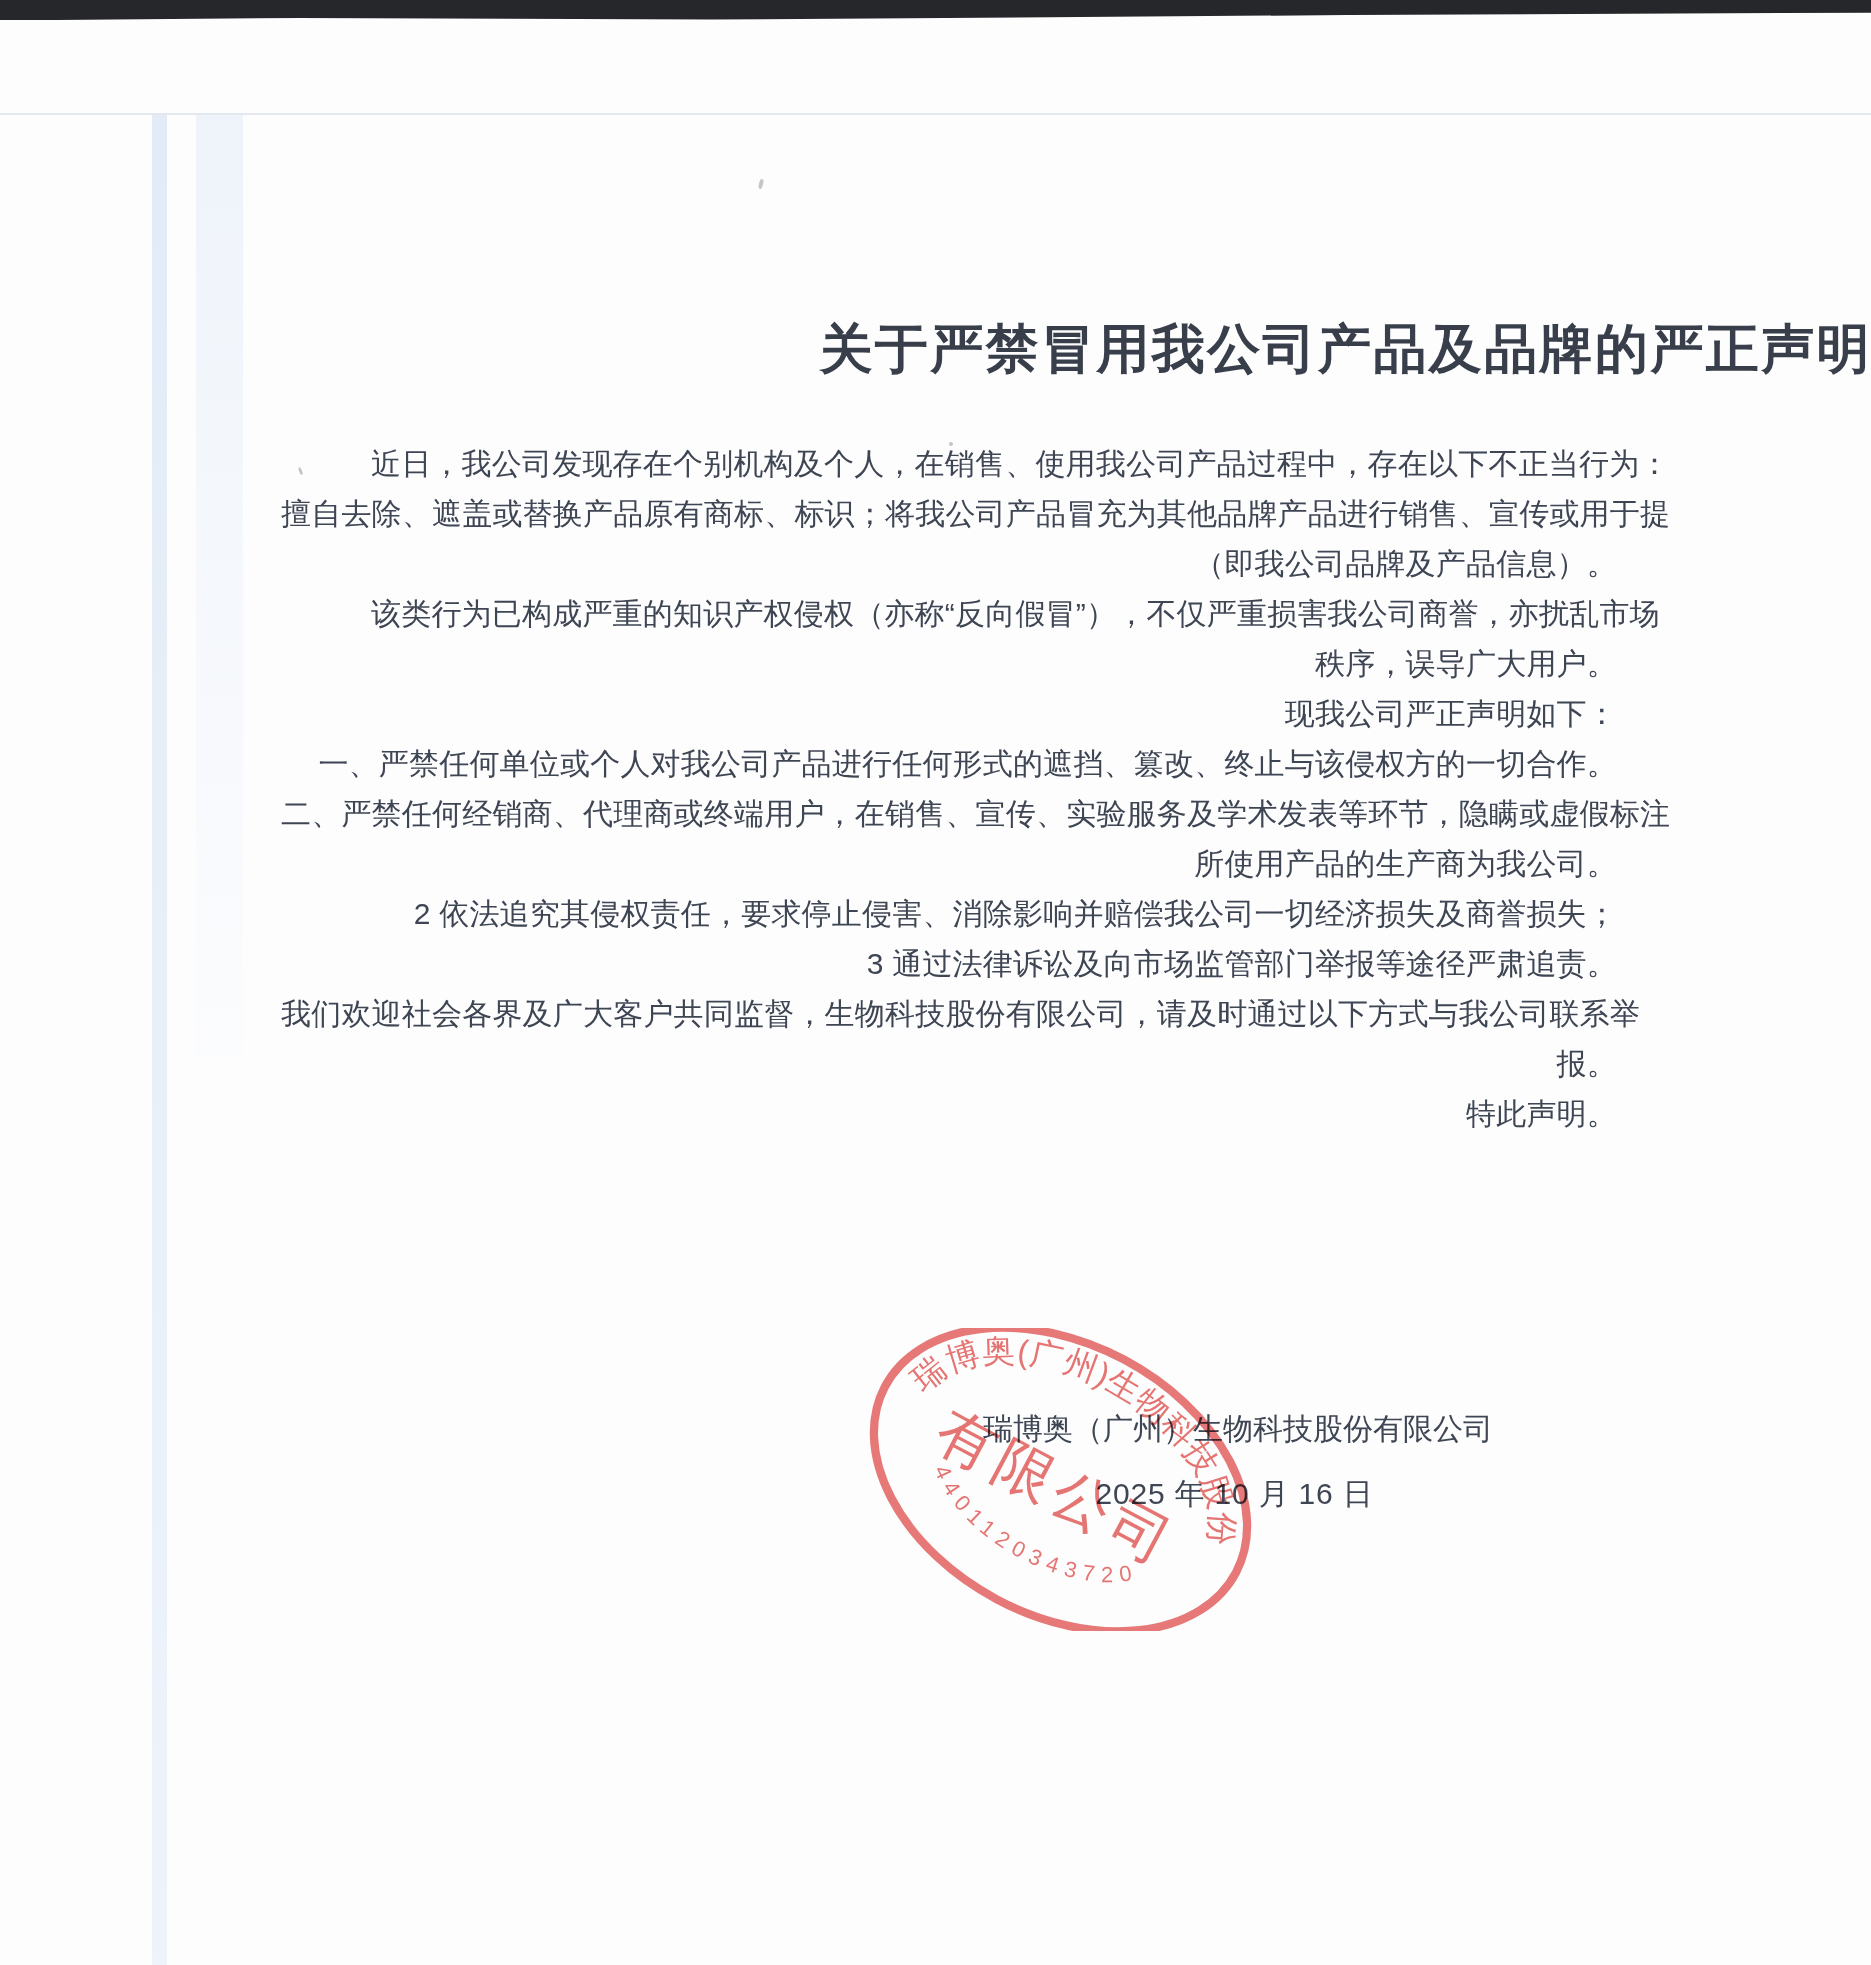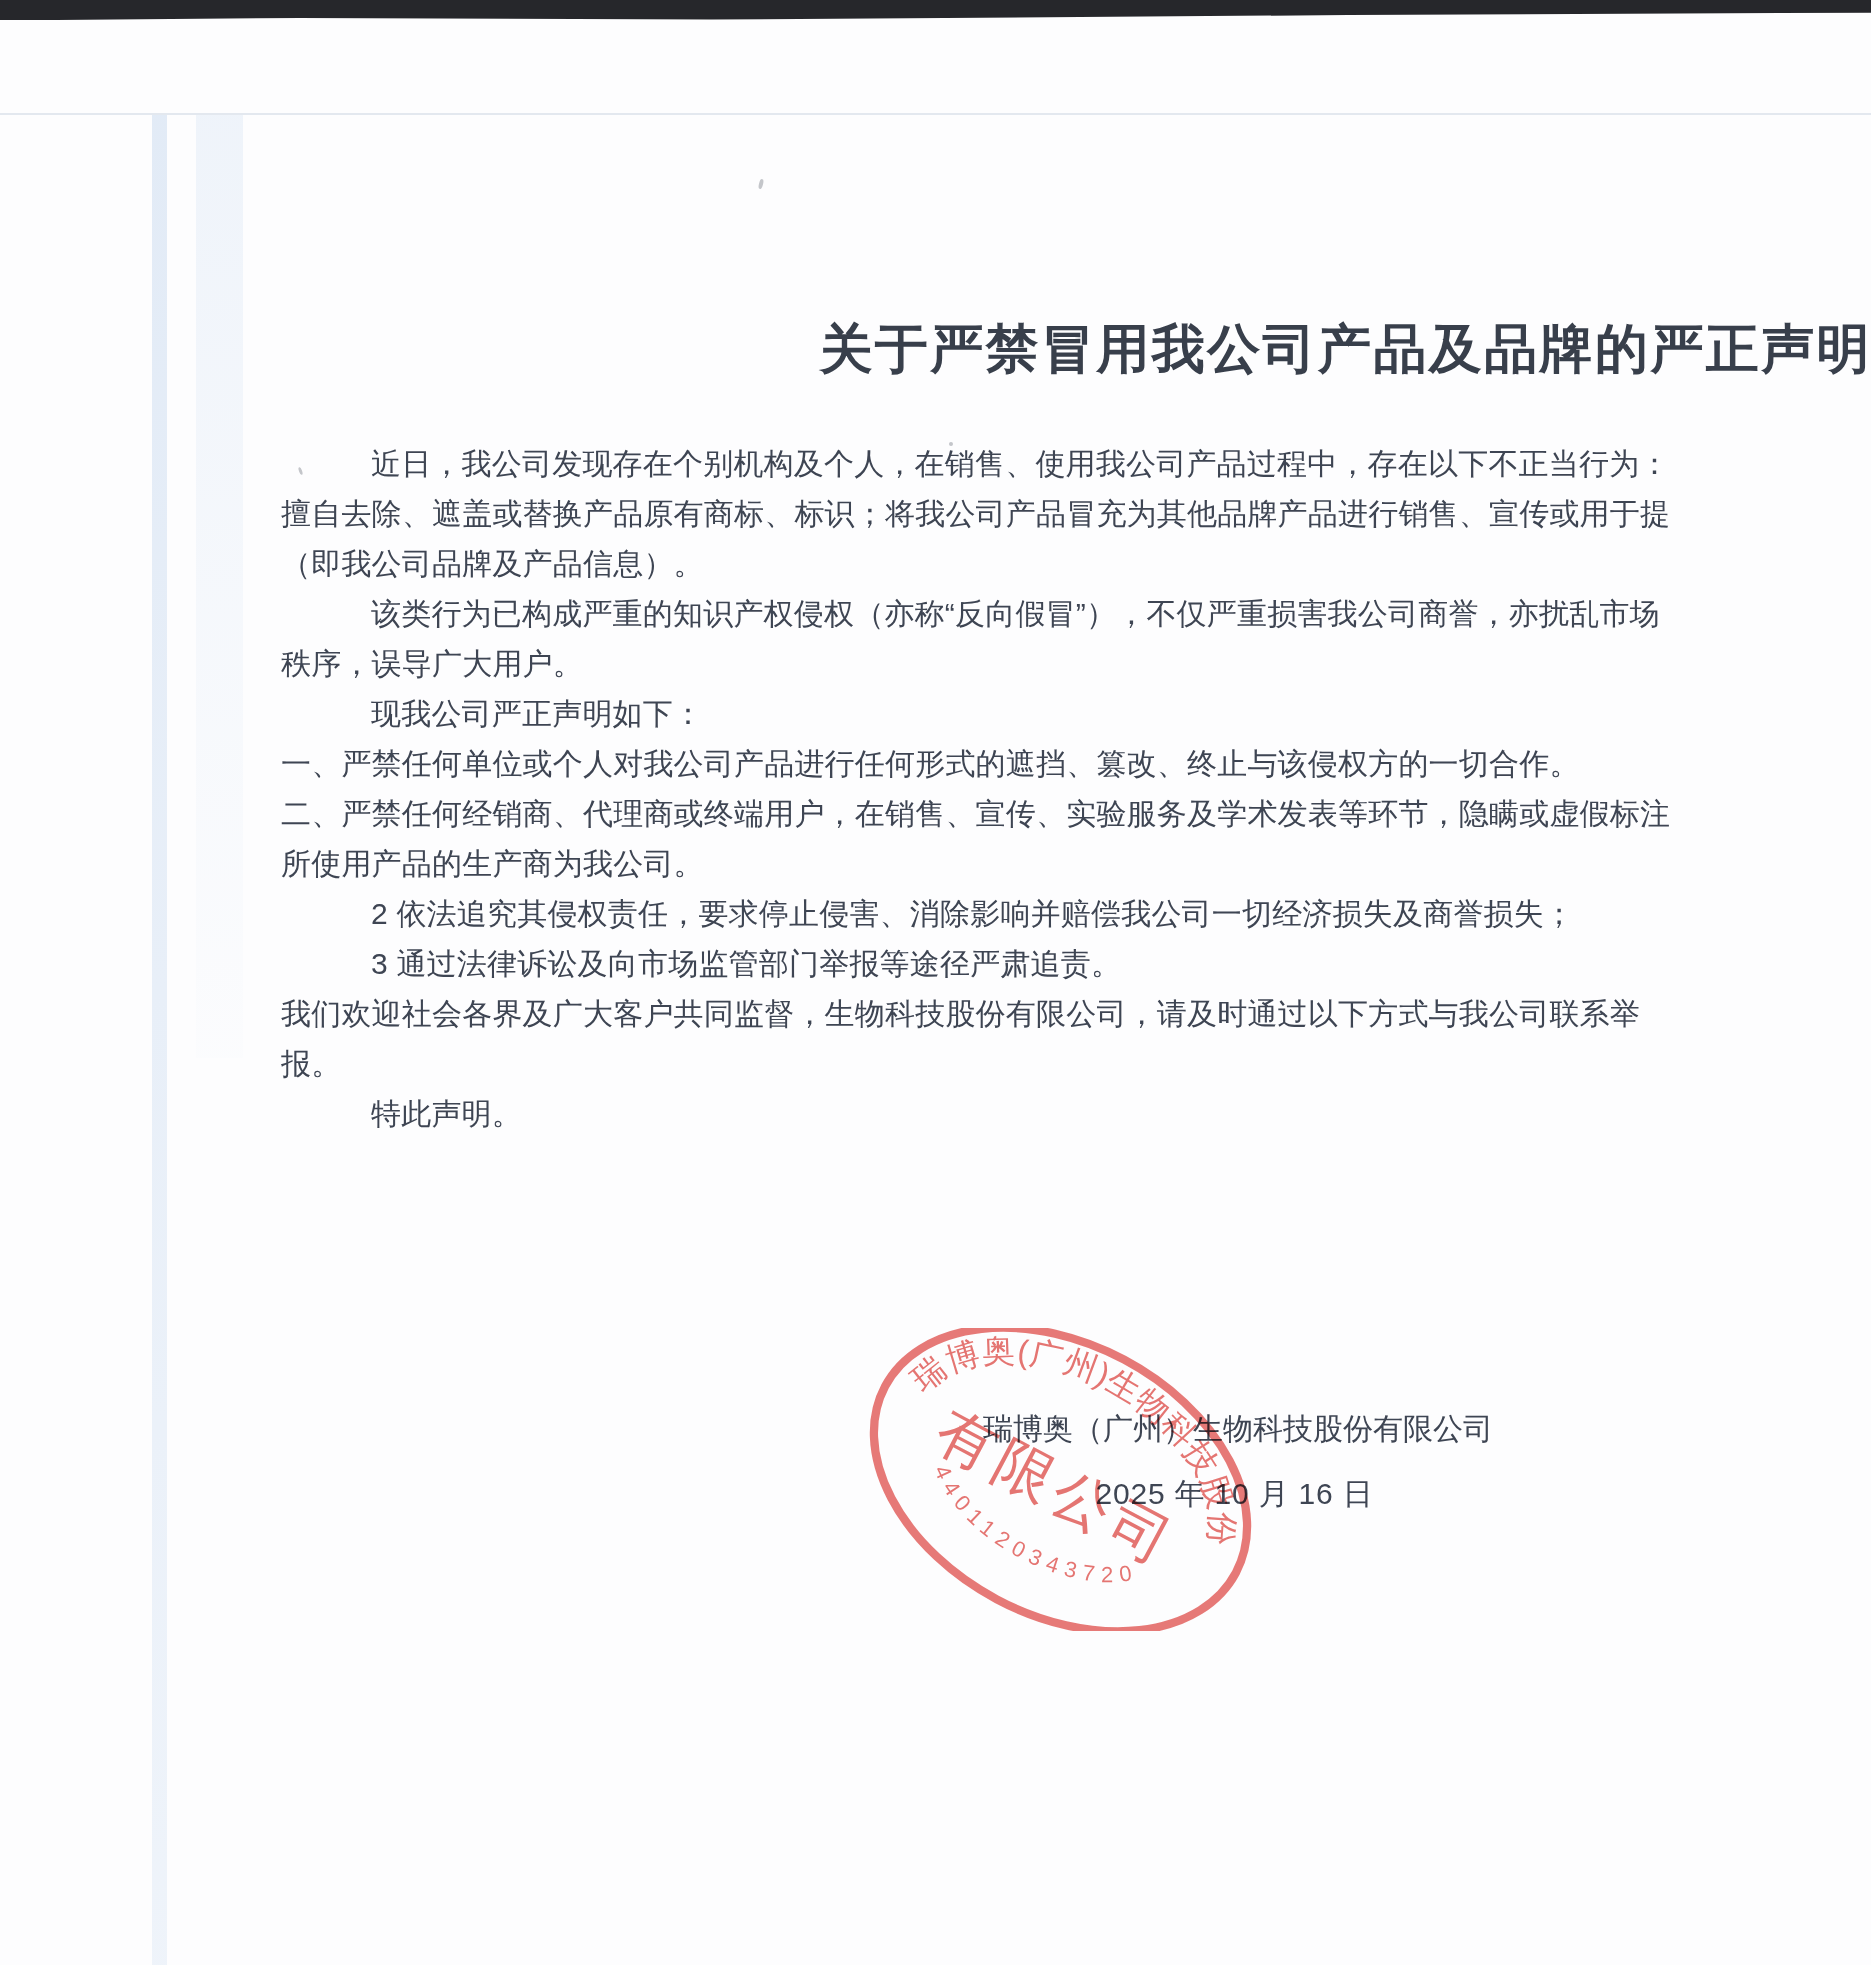--- a/index.html
+++ b/index.html
@@ -54,21 +54,21 @@
   }
   .body-text {
     position: absolute;
     left: 281px; top: 439px;
     width: 1336px;
     font-size: 30px;
     line-height: 50px;
     color: #3e4553;
     letter-spacing: 0.2px;
   }
-  .line { white-space: nowrap; }
+  .line { white-space: nowrap; text-align: right; }
   .ind  { padding-left: 90px; }
 
   .signature {
     position: absolute;
     left: 983px; top: 1409px;
     width: 503px;
     text-align: center;
     font-size: 30px;
     color: #3e4553;
   }

